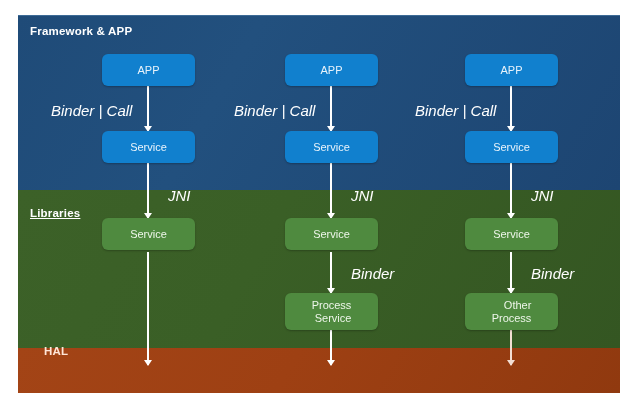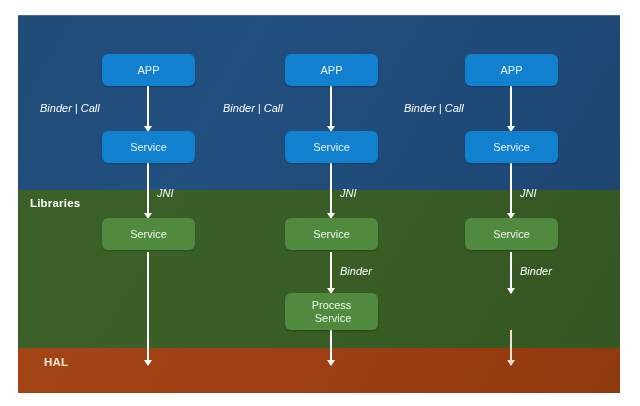--- a/index.html
+++ b/index.html
@@ -31,22 +31,22 @@
     top:333px;height:45px;
     background:linear-gradient(120deg,#a34416 0%,#9e4013 45%,#90390f 100%);
   }
 
   .layer-label{
     position:absolute;left:12px;
     font-size:11.5px;font-weight:bold;color:#ffffff;
     letter-spacing:.2px;white-space:nowrap;
   }
   .layer-label.framework{top:10px;}
-  .layer-label.libraries{top:182px;}
-  .layer-label.hal{top:341px;color:#ffe6d8;padding-left:14px;}
+  .layer-label.libraries{top:192px;text-decoration:underline;}
+  .layer-label.hal{top:330px;color:#ffe6d8;padding-left:14px;}
 
   
   .node{
     position:absolute;width:93px;
     border-radius:6px;
     display:flex;align-items:center;justify-content:center;
     text-align:right;
     font-size:11px;color:#eaf2fb;
     line-height:13px;
     box-sizing:border-box;
@@ -77,34 +77,35 @@
     border-left:4px solid transparent;
     border-right:4px solid transparent;
     border-top:6px solid #ffffff;
   }
   .conn.faded .line{background:#f3ded3;}
   .conn.faded .head{border-top-color:#f3ded3;}
 
   
   .edge-label{
     position:absolute;
-    font-style:italic;font-size:11px;color:#ffffff;
-    white-space:nowrap;z-index:4;
+    font-style:italic;font-size:15px;color:#ffffff;
+    white-space:nowrap;z-index:4;margin-left:11px;
   }
 </style>
 </head>
 <body>
 
 <div id="canvas">
   <div class="diagram">
 
     <div class="layer layer-framework"></div>
     <div class="layer layer-libraries"></div>
     <div class="layer layer-hal"></div>
 
+    <div class="layer-label framework">Framework &amp; APP</div>
     <div class="layer-label libraries">Libraries</div>
     <div class="layer-label hal">HAL</div>
 
     <div class="conn" style="left:129.2px;top:71px;height:45px;">
       <div class="line"></div>
       <div class="head"></div>
     </div>
     <div class="conn" style="left:129.2px;top:148px;height:55px;">
       <div class="line"></div>
       <div class="head"></div>
@@ -170,15 +171,21 @@
     <div class="node green h1" style="left:84px;top:203px;">Service</div>
     <div class="node green h1" style="left:267px;top:203px;">Service</div>
     <div class="node green h1" style="left:447px;top:203px;">Service</div>
 
     <div class="node green h2" style="left:267px;top:278px;">
       <span>
         <span>Process</span><br>
         <span>Service</span>
       </span>
     </div>
+    <div class="node green h2" style="left:447px;top:278px;">
+      <span>
+        <span>Other</span><br>
+        <span>Process</span>
+      </span>
+    </div>
 
   </div>
 </div>
 
 </body></html>

